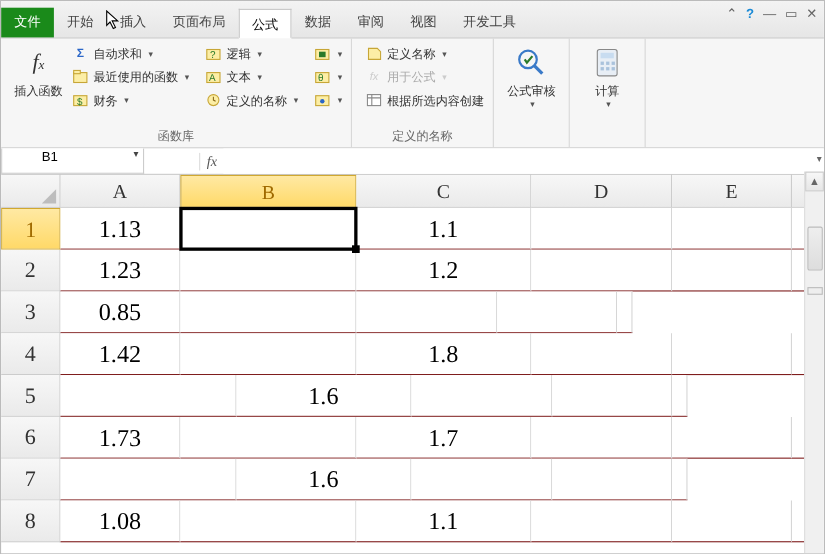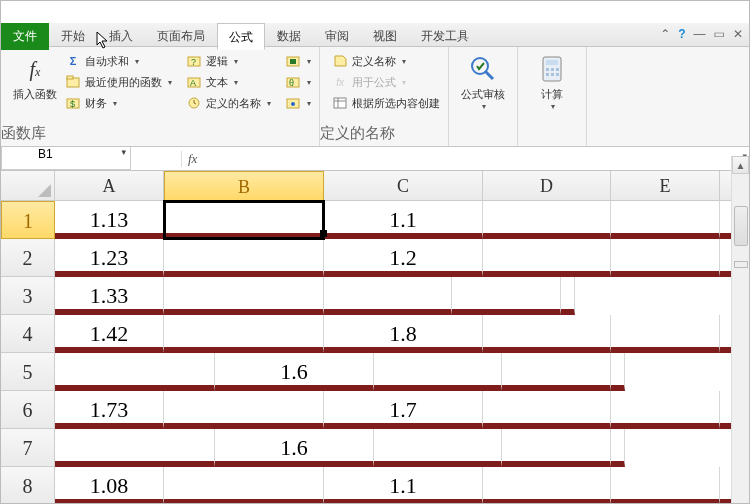--- a/index.html
+++ b/index.html
@@ -9,26 +9,25 @@
     background: #fff;
     width: 750px;
     height: 504px;
     overflow: hidden;
     border: 1px solid #bbb;
     position: relative;
   }
   
   .tabs {
     display: flex;
-    align-items: flex-start;
-    height: 24px;
+    align-items: flex-end;
+    height: 34px;
     background: linear-gradient(#f3f3f3,#e6e6e6);
     border-bottom: 1px solid #c5c5c5;
     position: relative;
-    margin-top: 22px;
   }
   .tab {
     padding: 0 11px;
     height: 27px;
     line-height: 27px;
     font-size: 12px;
     color: #444;
     cursor: pointer;
     border-right: 1px solid transparent;
     border-left: 1px solid transparent;
@@ -72,21 +71,22 @@
   }
   .group {
     border-right: 1px solid #d8d8d8;
     padding: 4px 8px 2px 8px;
     display: flex;
     flex-direction: column;
     height: 100%;
     position: relative;
   }
   .group-label {
-    font-size: 15px;
+    text-align: center;
+    font-size: 11px;
     color: #666;
     margin-top: auto;
   }
   .bigbtn {
     display: flex;
     flex-direction: column;
     align-items: center;
     justify-content: flex-start;
     width: 52px;
     text-align: center;
@@ -242,21 +242,21 @@
     font-size: 20px;
     color: #333;
   }
   .rowhead.sel {
     background: linear-gradient(#ffe9a3,#ffd968);
     border: 1px solid #d0a830;
     color: #a06a00;
   }
   .cell {
     border-right: 1px solid #d6d6d6;
-    border-bottom: 6px solid #7f1d1d;
+    border-bottom: 1px solid #7f1d1d;
     text-align: center;
     line-height: 38px;
     font-family: "SimSun", serif;
     font-size: 22px;
     color: #000;
     background: #fff;
     position: relative;
   }
   .cell.selected {
     outline: 3px solid #000;
@@ -544,21 +544,21 @@
       <div class="rowhead">2</div>
       <div class="cell" style="width: 109px;">1.23</div>
       <div class="cell" style="width: 160px;"></div>
       <div class="cell" style="width: 159px;">1.2</div>
       <div class="cell" style="width: 128px;"></div>
       <div class="cell" style="width: 109px;"></div>
       <div class="cell" style="width: 14px;"></div>
     </div>
     <div class="row">
       <div class="rowhead">3</div>
-      <div class="cell" style="width: 109px;">1.33</div>
+      <div class="cell" style="width: 109px;">0.85</div>
       <div class="cell" style="width: 160px;"></div>
       <div class="cell" style="width: 128px;"></div>
       <div class="cell" style="width: 109px;"></div>
       <div class="cell" style="width: 14px;"></div>
     </div>
     <div class="row">
       <div class="rowhead">4</div>
       <div class="cell" style="width: 109px;">1.42</div>
       <div class="cell" style="width: 160px;"></div>
       <div class="cell" style="width: 159px;">1.8</div>

